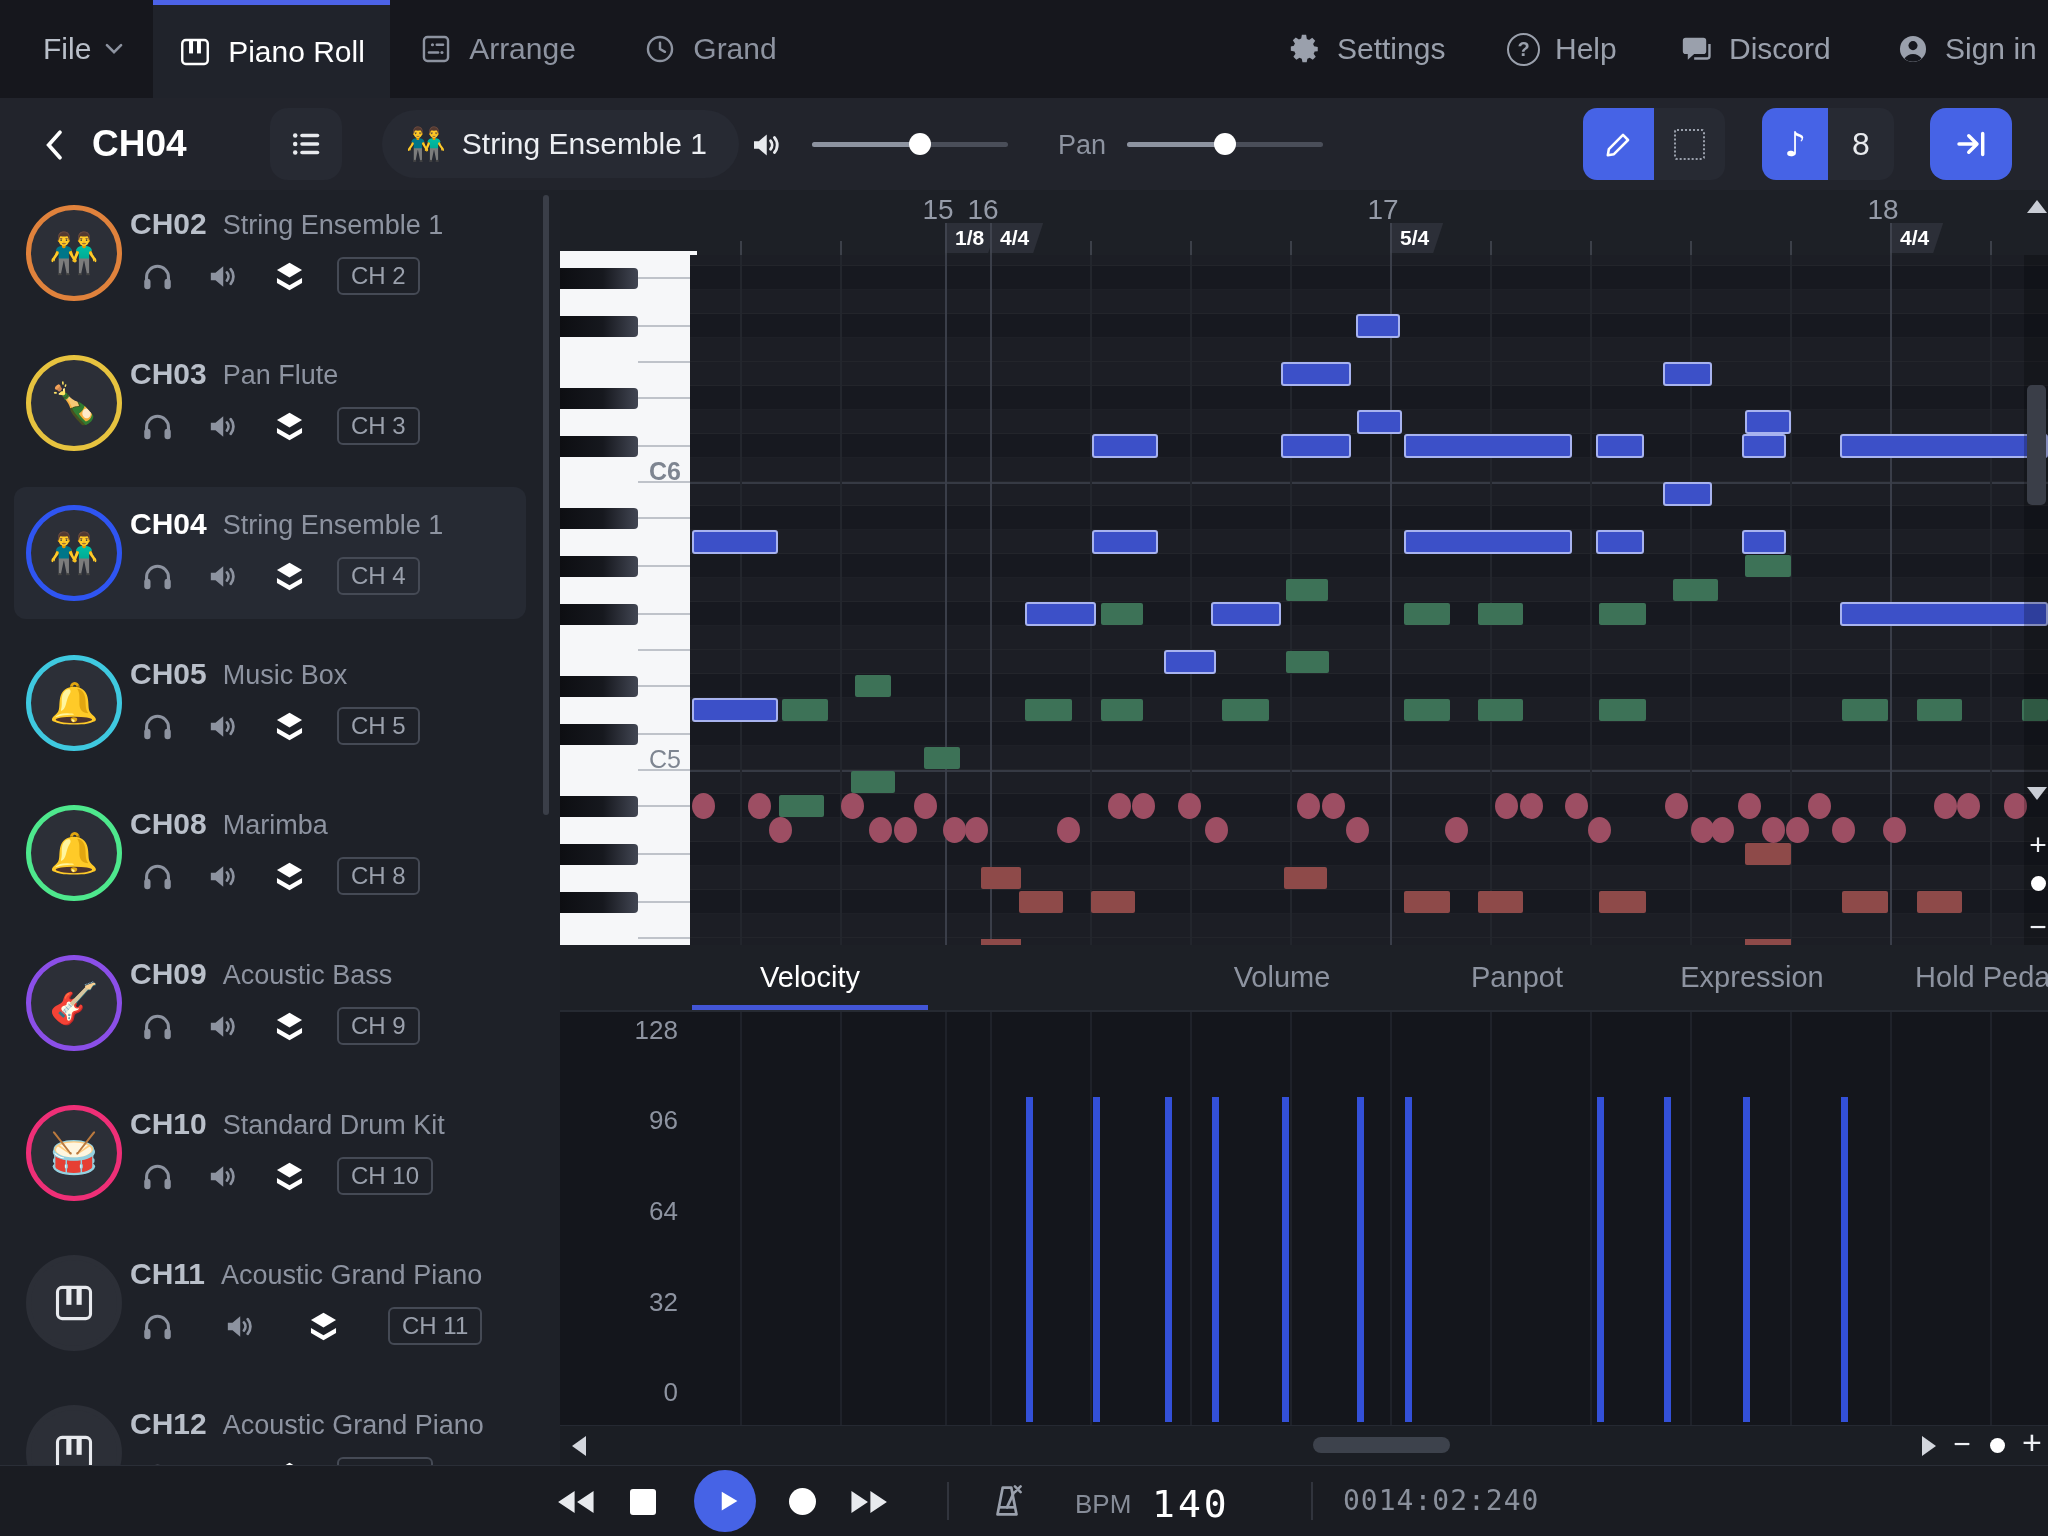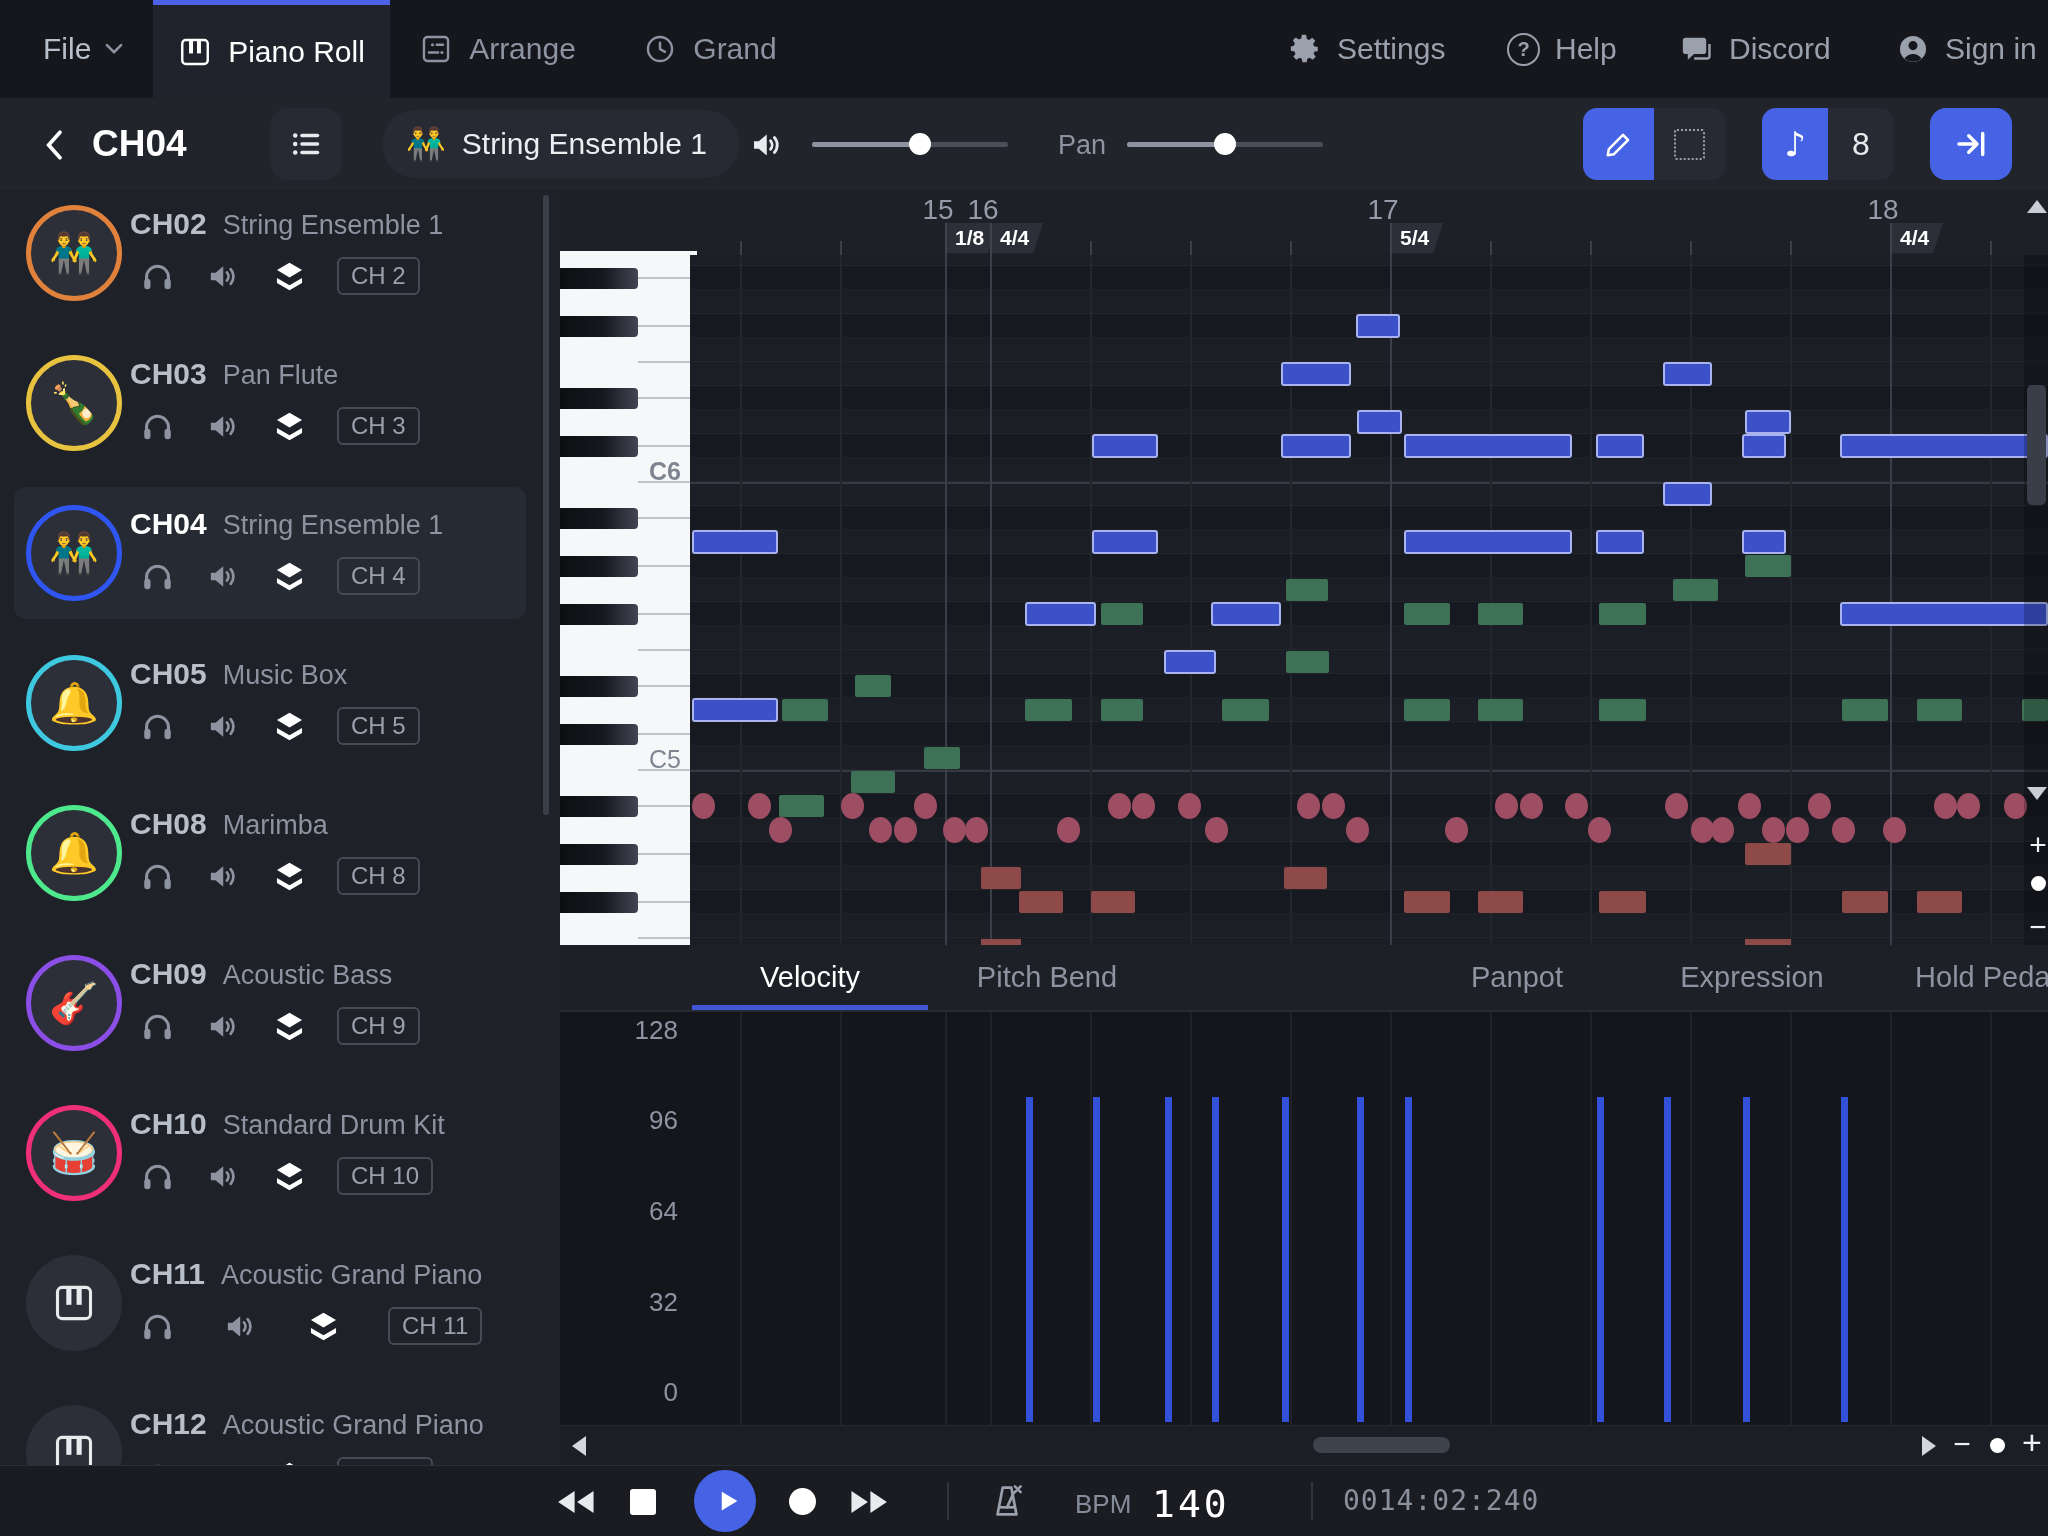--- a/index.html
+++ b/index.html
@@ -739,21 +739,21 @@
   <div class="vrail"></div>
   <div class="abs tri-up" style="left:2027px;top:200px;"></div>
   <div class="rail-thumb"></div>
   <div class="abs tri-down" style="left:2027px;top:787px;"></div>
   <div class="abs zbtn" style="left:2024px;top:830px;width:28px;">+</div>
   <div class="abs zdot" style="left:2031px;top:876px;width:15px;height:15px;"></div>
   <div class="abs zbtn" style="left:2024px;top:912px;width:28px;">−</div>
 
   <div class="ctl-tabs" id="ctlTabs">
       <div class="ctab active" style="left: 250px;">Velocity</div>
-      <div class="ctab" style="left: 487px;">Pitch Bend</div>
+      <div class="ctab" style="left: 722px;">Volume</div>
       <div class="ctab" style="left: 957px;">Panpot</div>
       <div class="ctab" style="left: 1192px;">Expression</div>
       <div class="ctab" style="left: 1426px;">Hold Pedal</div>
       <div class="ctab-underline" style="left: 132px; width: 236px;"></div>
     </div>
 
   <div class="velocity" id="velocity">
       <div class="vgline" style="left: 180px;"></div>
       <div class="vgline" style="left: 280px;"></div>
       <div class="vgline" style="left: 530px;"></div>

